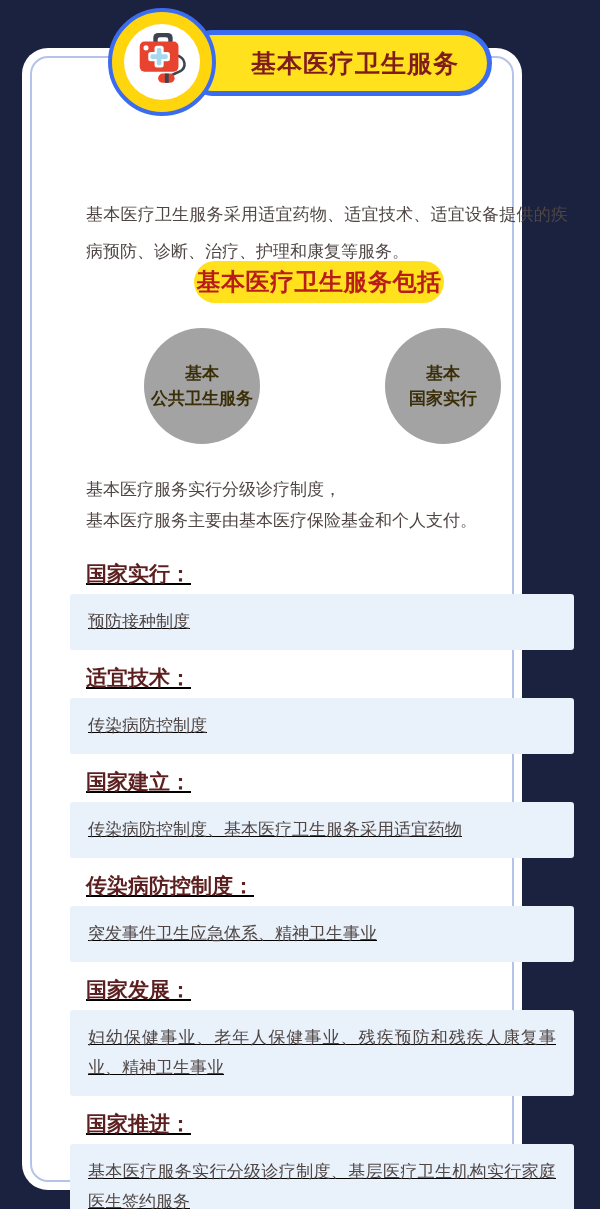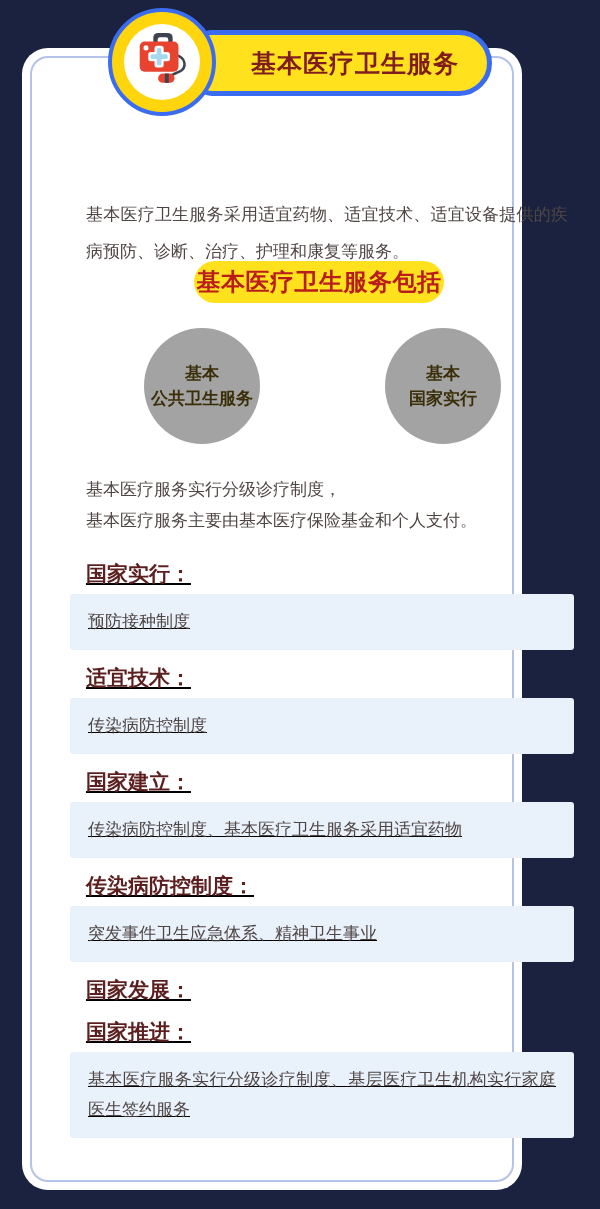--- a/index.html
+++ b/index.html
@@ -188,20 +188,21 @@
       <section class="rule">
         <h2 class="rule-heading">国家建立：</h2>
         <div class="rule-content">传染病防控制度、基本医疗卫生服务采用适宜药物</div>
       </section>
       <section class="rule">
         <h2 class="rule-heading">传染病防控制度：</h2>
         <div class="rule-content">突发事件卫生应急体系、精神卫生事业</div>
       </section>
       <section class="rule">
         <h2 class="rule-heading">国家发展：</h2>
+        <div class="rule-content">妇幼保健事业、老年人保健事业、残疾预防和残疾人康复事业、精神卫生事业</div>
       </section>
       <section class="rule">
         <h2 class="rule-heading">国家推进：</h2>
         <div class="rule-content">基本医疗服务实行分级诊疗制度、基层医疗卫生机构实行家庭医生签约服务</div>
       </section>
     </div>
   </div>
 
   <div class="banner">
     <span class="banner-title">基本医疗卫生服务</span>

